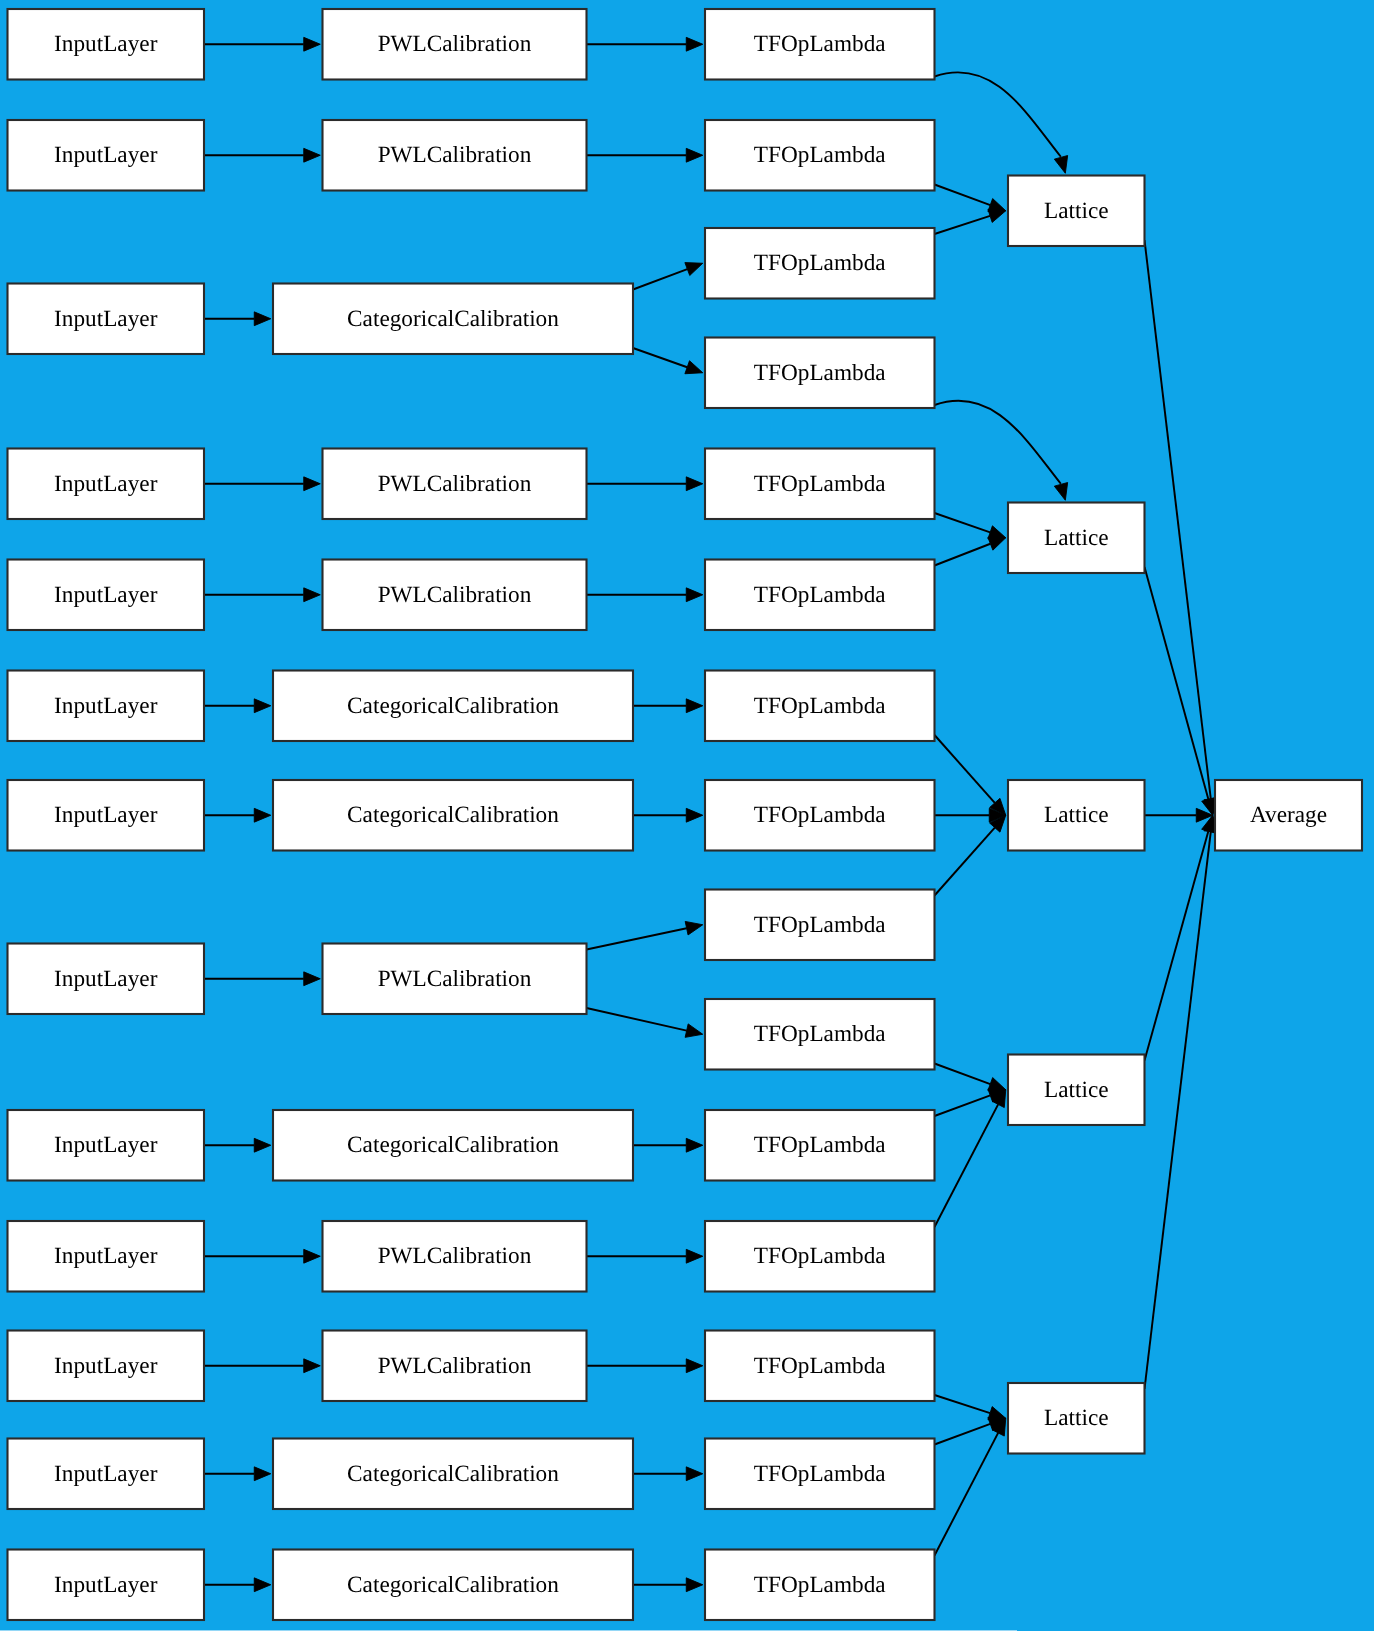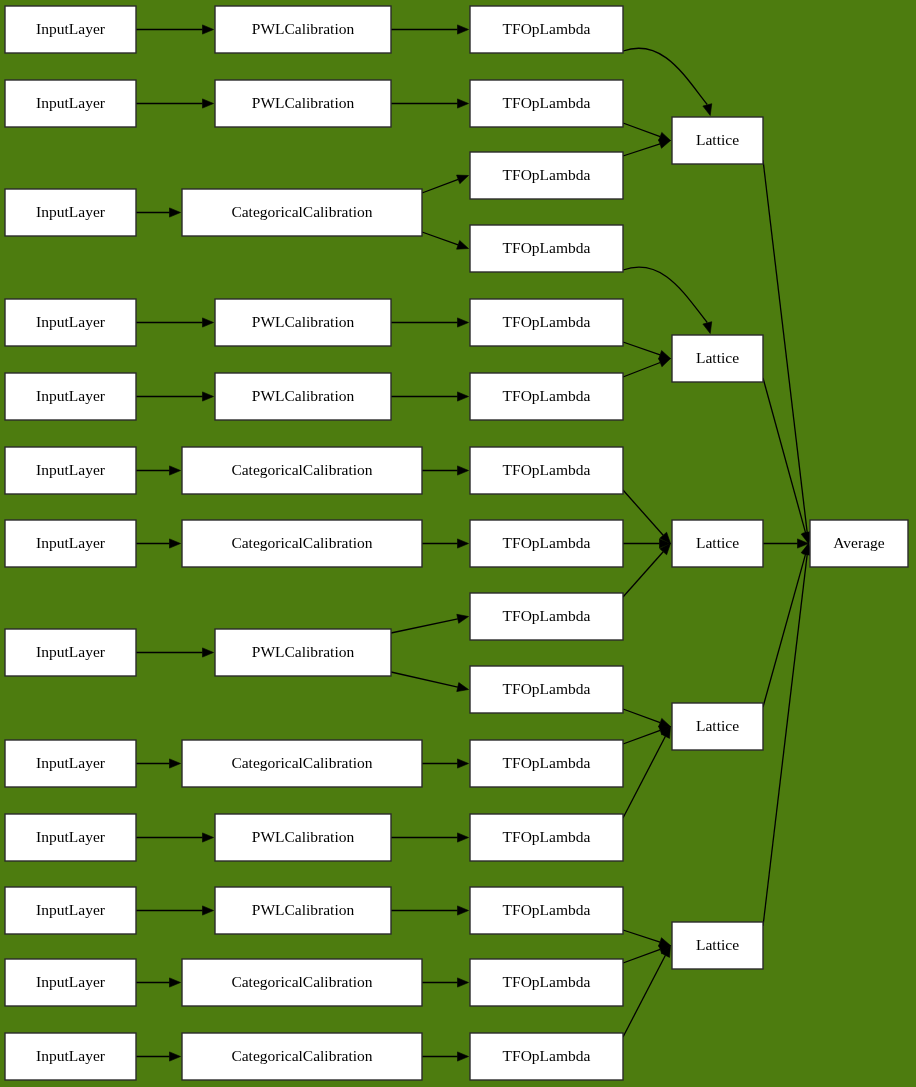--- a/index.html
+++ b/index.html
@@ -4,21 +4,21 @@
 <style>
   html, body {
     margin: 0;
     padding: 0;
     background: #ffffff;
   }
   #diagram-root {
     position: relative;
     width: 916px;
     height: 1087px;
-    background: #4d7c0f;
+    background: #0ea5e9;
     font-family: "Liberation Serif", "DejaVu Serif", serif;
   }
   svg.graph {
     display: block;
     width: 916px;
     height: 1087px;
   }
   .node-box {
     fill: #ffffff;
     stroke: #2b2b2b;

